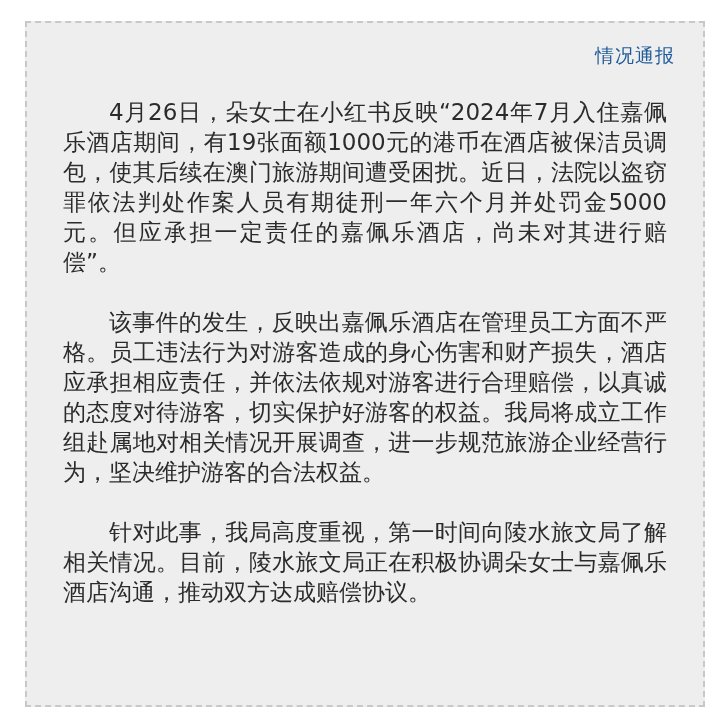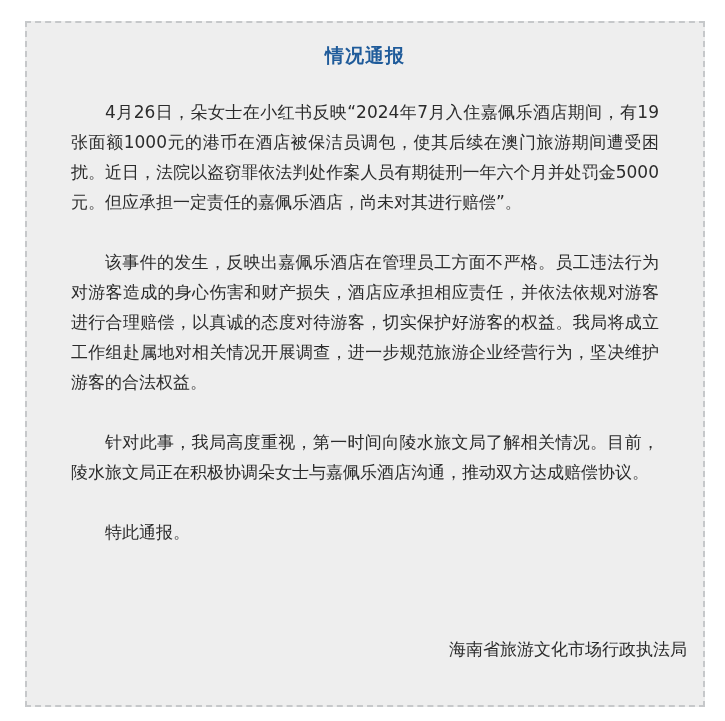--- a/index.html
+++ b/index.html
@@ -19,35 +19,35 @@
       left: 25px;
       top: 21px;
       width: 680px;
       height: 686px;
       box-sizing: border-box;
       background: #eeeeee;
       border: 2px dashed #c6c8ca;
       padding: 14px 28px 0 28px;
     }
     .title {
-      text-align: center;
+      text-align: right;
       color: #1f5b9a;
       font-size: 19px;
-      font-weight: bold;
+      font-weight: normal;
       letter-spacing: 1px;
       margin: 3px 0 0 0;
       height: 30px;
       line-height: 30px;
     }
     .para {
       color: #2b2b2b;
-      font-size: 17px;
+      font-size: 23px;
       line-height: 30px;
       text-indent: 2em;
-      margin: 16px;
+      margin: 8px;
       text-align: justify;
     }
     .p1 { margin-top: 27px; }
     .p2 { margin-top: 30px; }
     .p3 { margin-top: 30px; }
     .p4 { margin-top: 30px; }
     .signature {
       position: absolute;
       right: 16px;
       top: 610px;
@@ -60,18 +60,16 @@
   </style>
 </head>
 <body>
 
 <div class="notice-box">
   <div class="title">情况通报</div>
 
   <p class="para p1">4月26日，朵女士在小红书反映“2024年7月入住嘉佩乐酒店期间，有19张面额1000元的港币在酒店被保洁员调包，使其后续在澳门旅游期间遭受困扰。近日，法院以盗窃罪依法判处作案人员有期徒刑一年六个月并处罚金5000元。但应承担一定责任的嘉佩乐酒店，尚未对其进行赔偿”。</p>
   <p class="para p3">该事件的发生，反映出嘉佩乐酒店在管理员工方面不严格。员工违法行为对游客造成的身心伤害和财产损失，酒店应承担相应责任，并依法依规对游客进行合理赔偿，以真诚的态度对待游客，切实保护好游客的权益。我局将成立工作组赴属地对相关情况开展调查，进一步规范旅游企业经营行为，坚决维护游客的合法权益。</p>
   <p class="para p2">针对此事，我局高度重视，第一时间向陵水旅文局了解相关情况。目前，陵水旅文局正在积极协调朵女士与嘉佩乐酒店沟通，推动双方达成赔偿协议。</p>
-  <p class="para p4">特此通报。</p>
 
   <div class="signature">
-    <div>海南省旅游文化市场行政执法局</div>
   </div>
 </div>
 
 </body></html>

